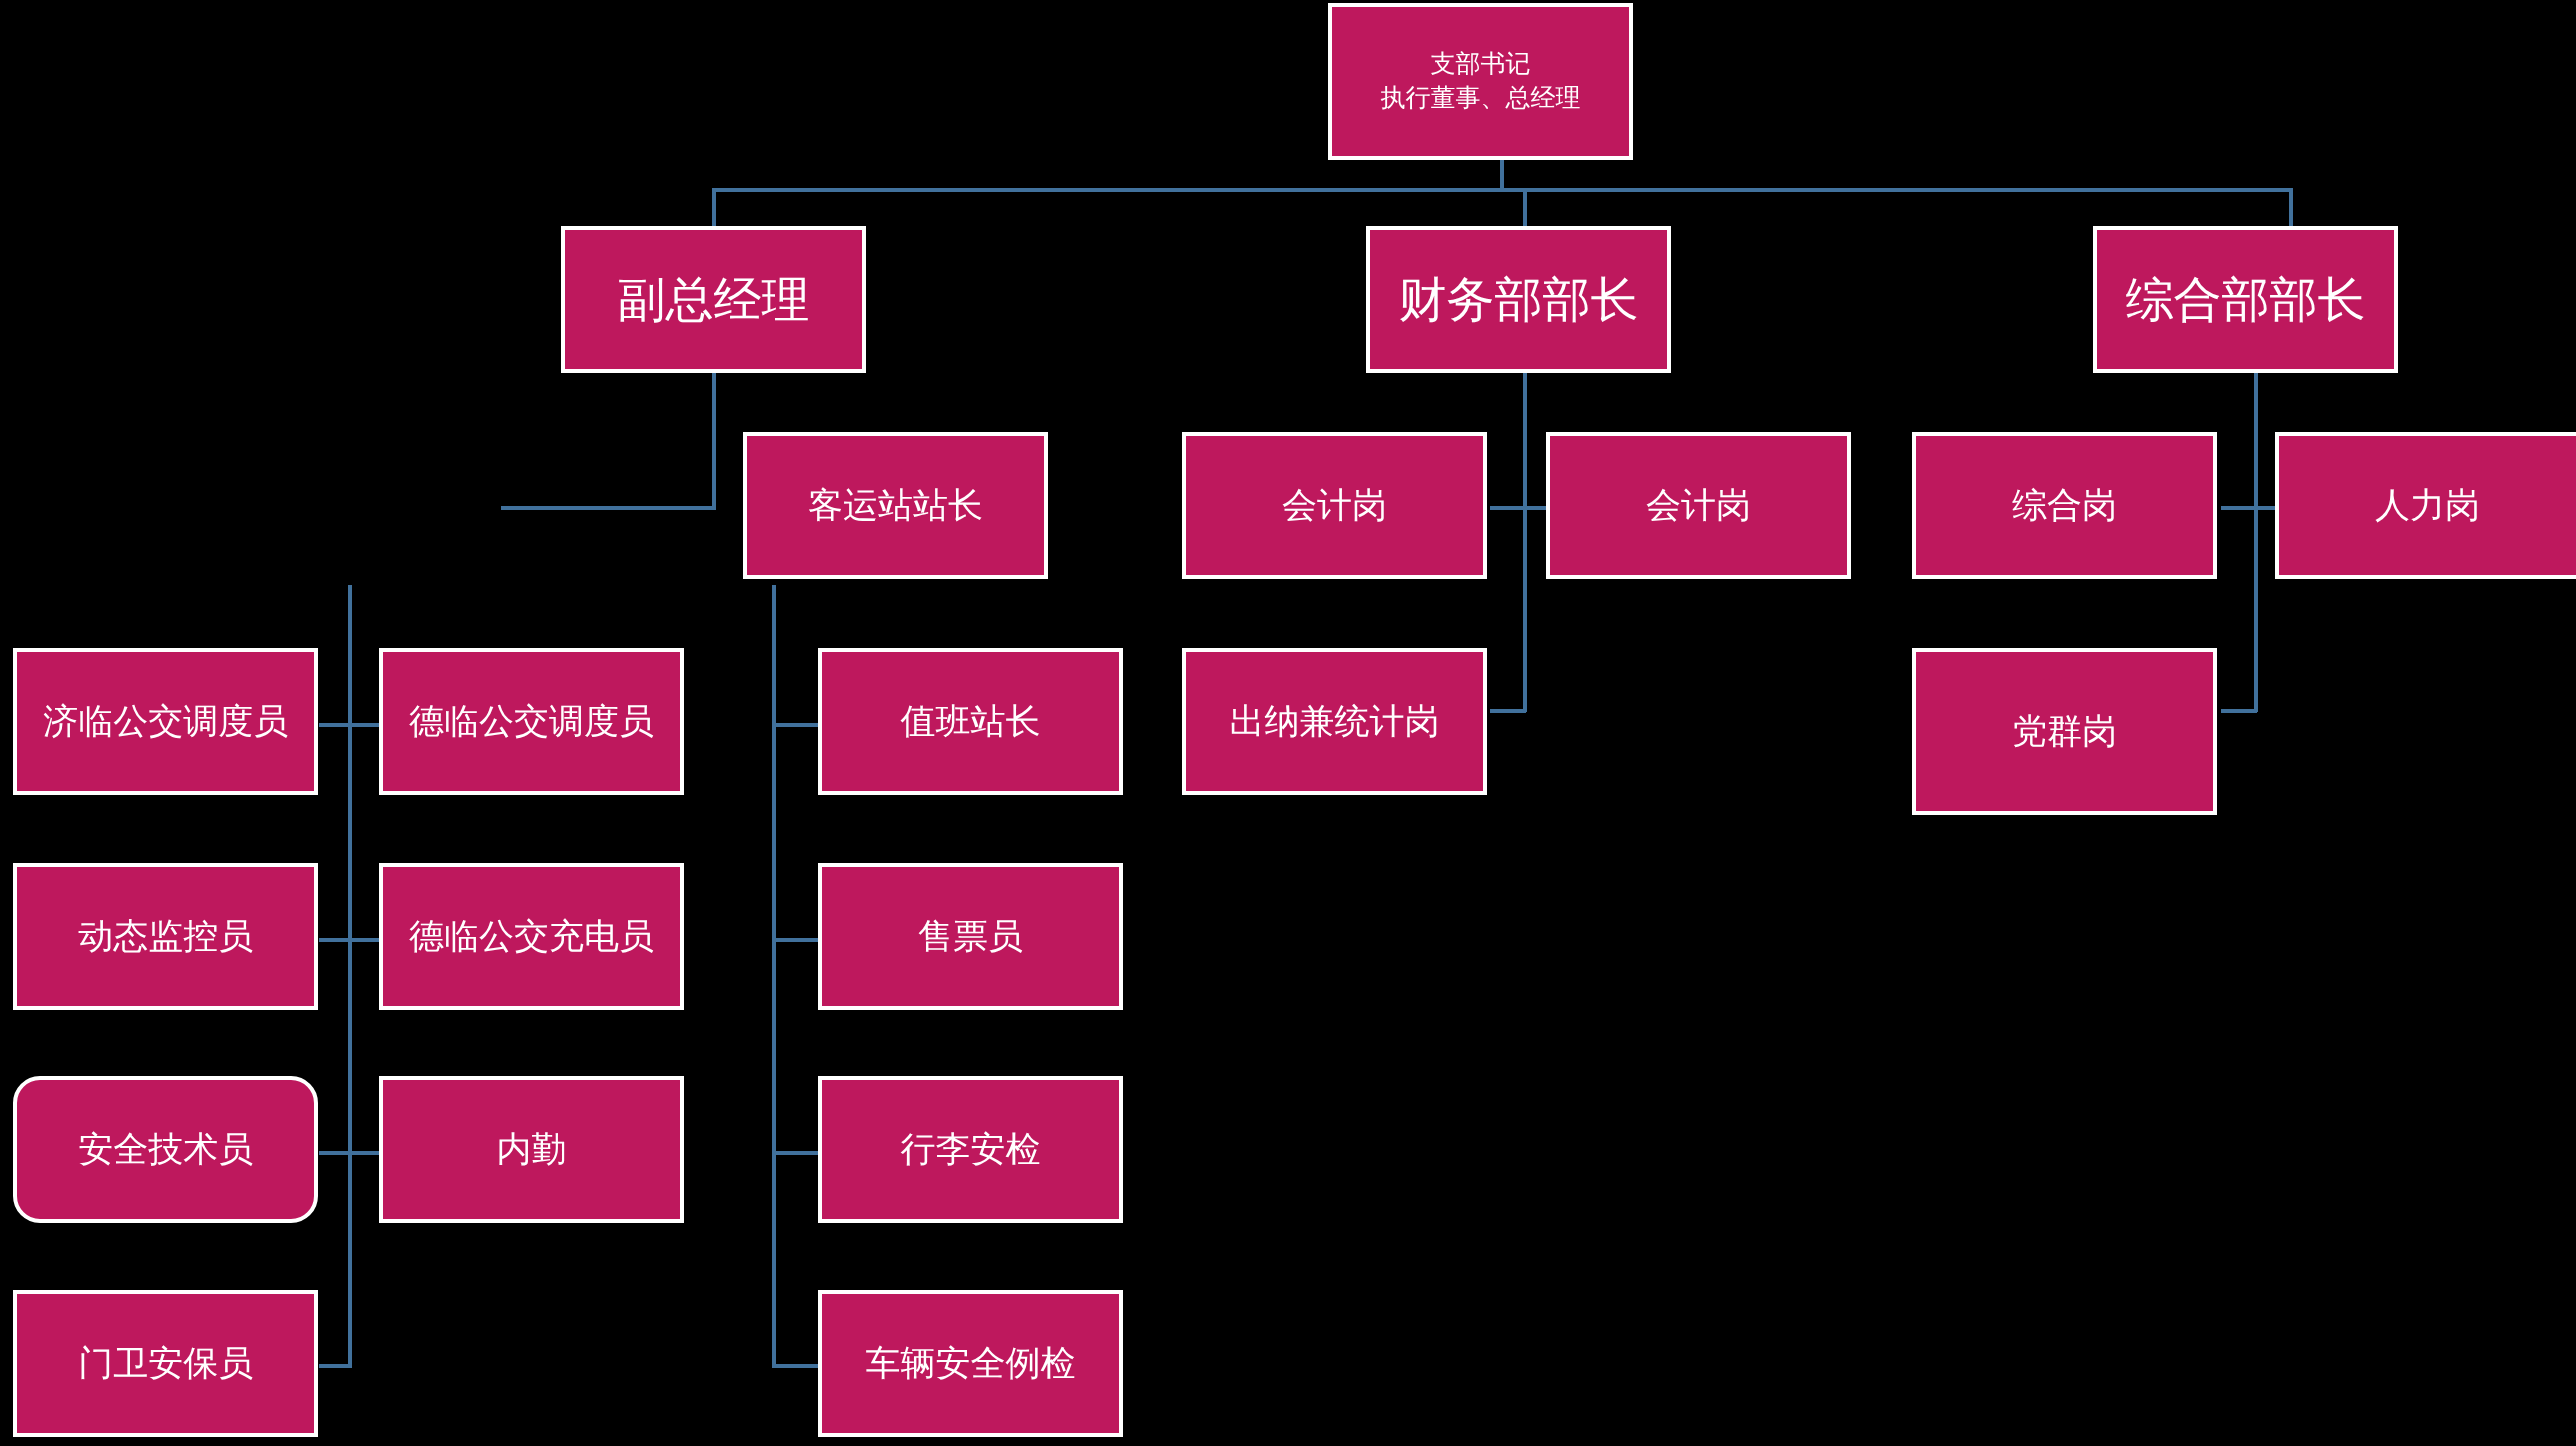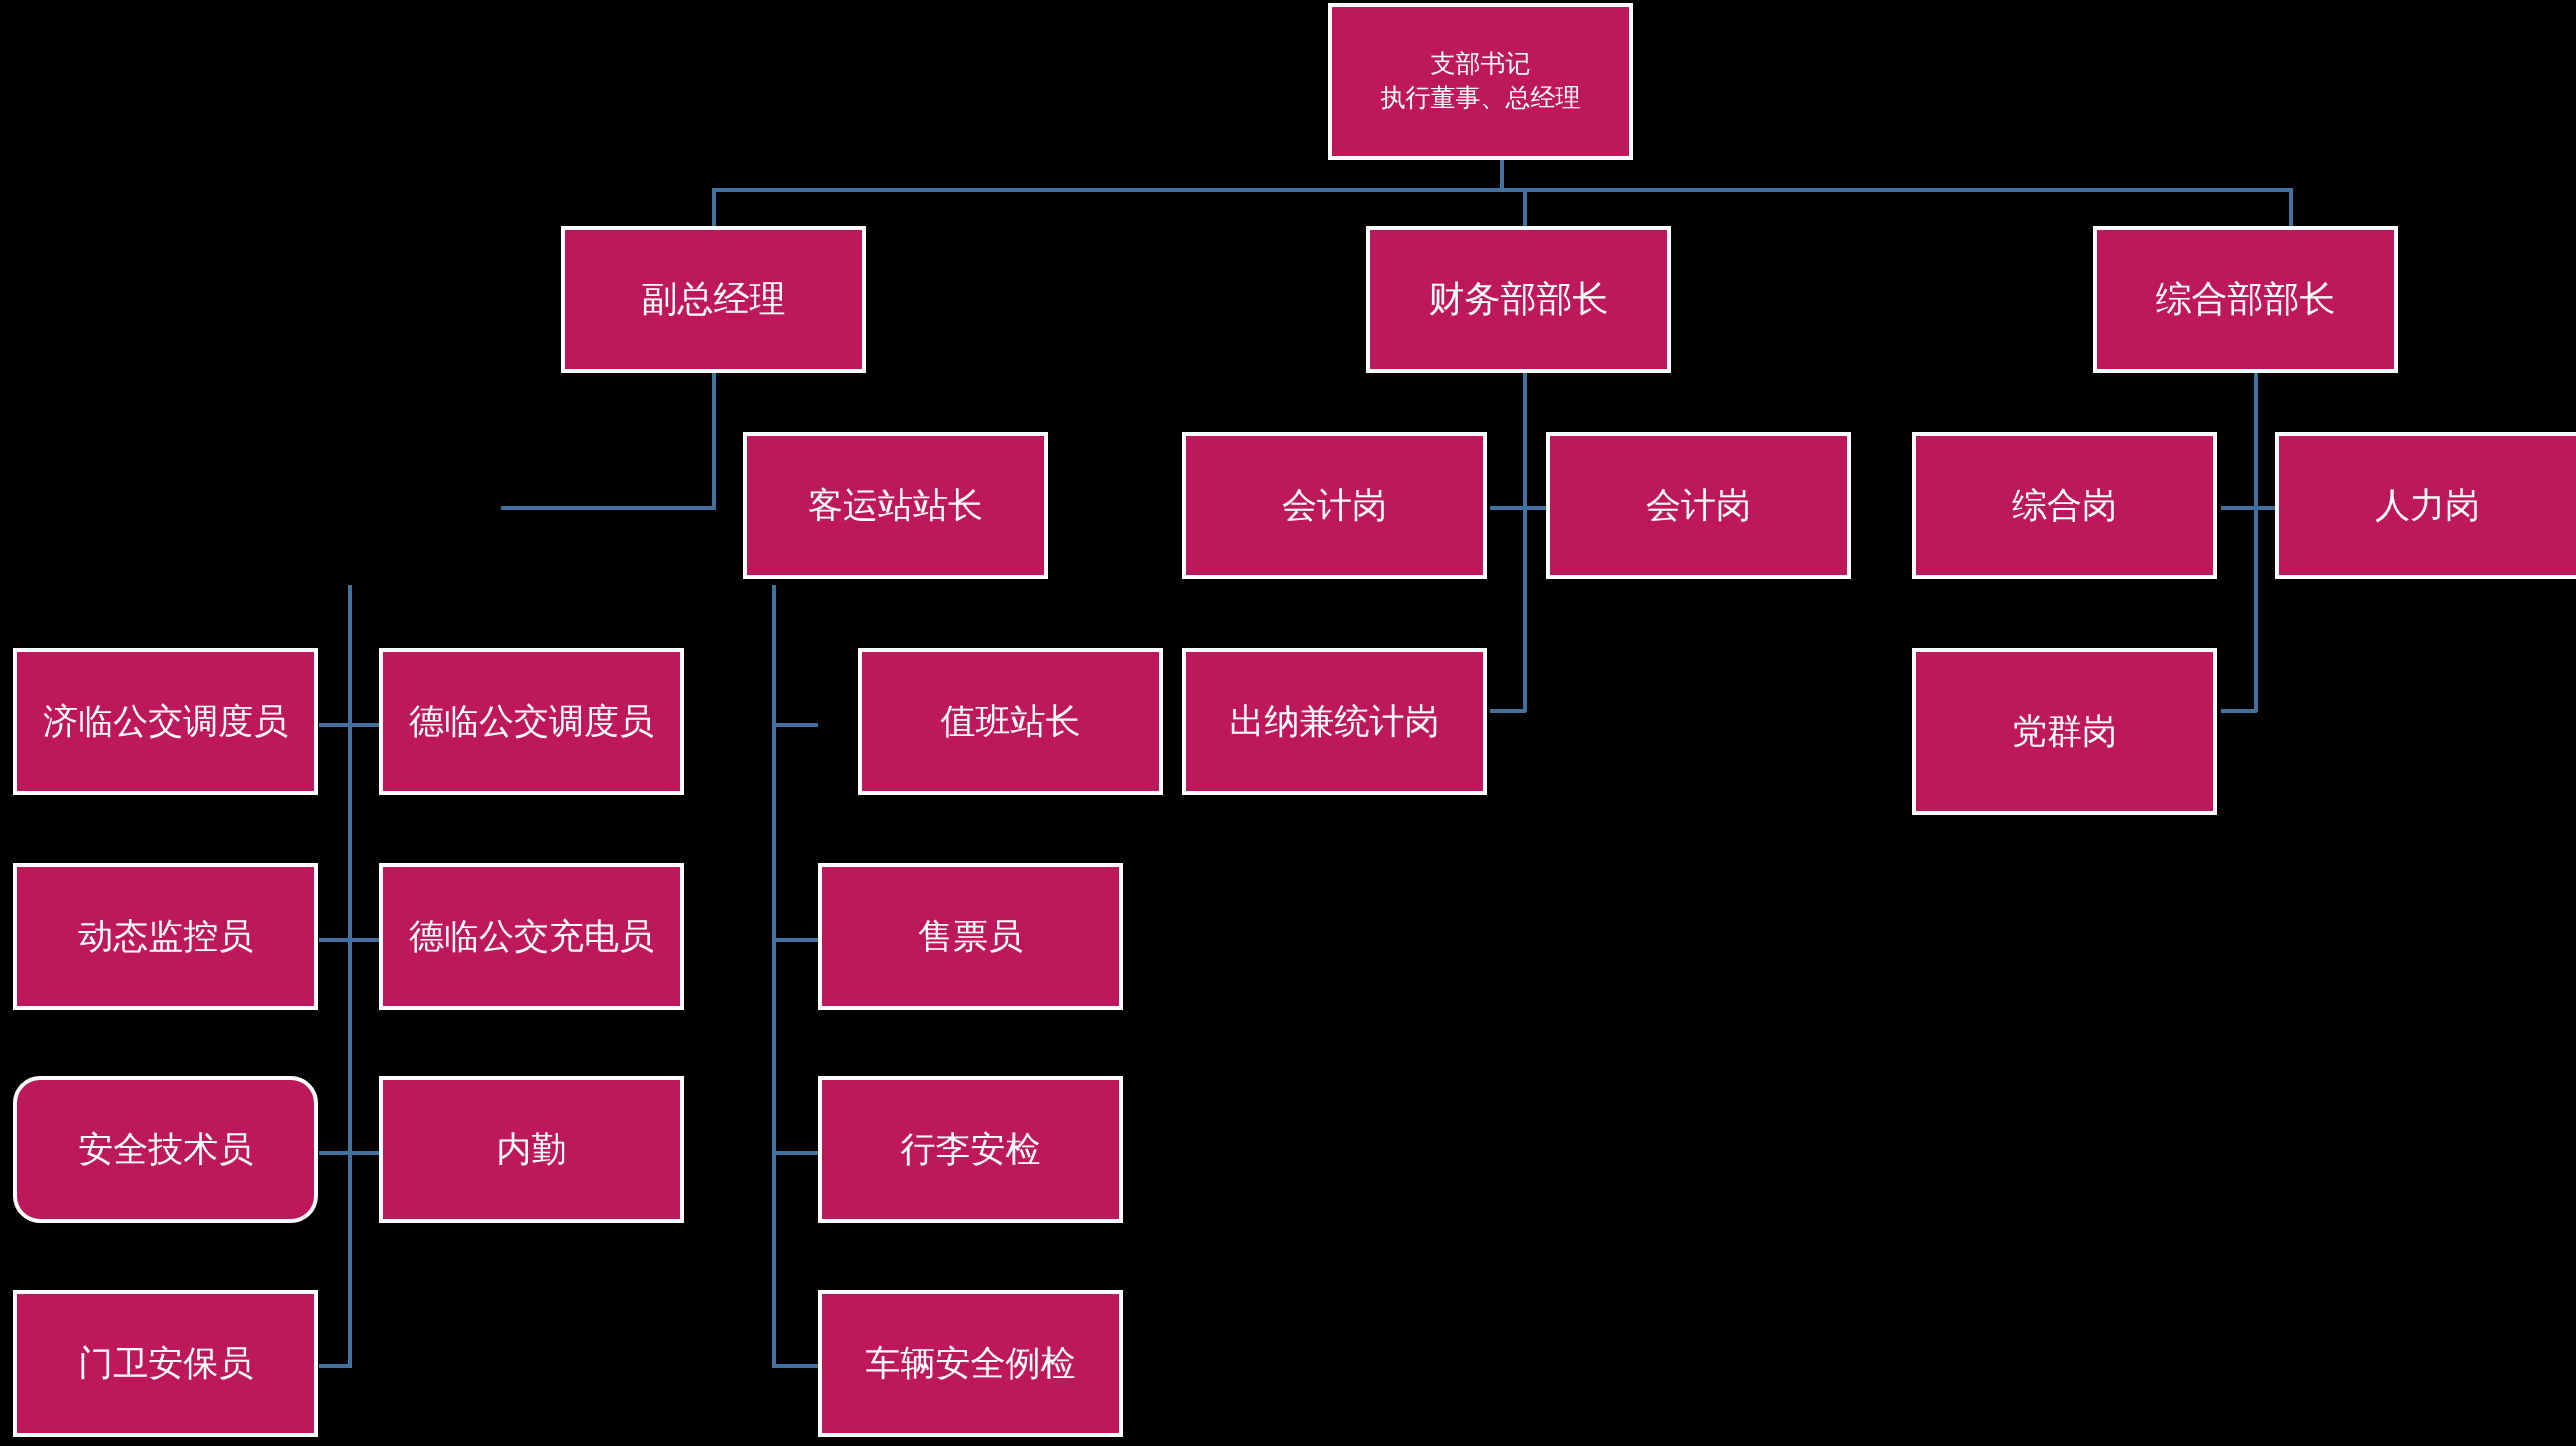--- a/index.html
+++ b/index.html
@@ -30,21 +30,21 @@
     z-index:3;
     padding:0 8.3px;
     word-break:break-all;
   }
   .node .label{
     display:block;
     width:100%;
     white-space:pre-line;
   }
   .fs-root{font-size:25px;}
-  .fs-lg{font-size:36px;}
+  .fs-lg{font-size:48px;}
   .fs-md{font-size:35px;}
   
   .conn{
     position:absolute;
     background:#41719c;
     z-index:1;
   }
   .conn.v{width:4.1px;}
   .conn.h{height:4.1px;}
 </style>
@@ -127,21 +127,21 @@
   </div>
 
   <div class="node fs-md" style="left:13.2px;top:648px;width:305px;height:147px;">
     <span class="label">济临公交调度员</span>
   </div>
 
   <div class="node fs-md" style="left:379px;top:648px;width:305px;height:147px;">
     <span class="label">德临公交调度员</span>
   </div>
 
-  <div class="node fs-md" style="left:818px;top:648px;width:305px;height:147px;margin-left:40px;">
+  <div class="node fs-md" style="left:818px;top:648px;width:305px;height:147px;">
     <span class="label">值班站长</span>
   </div>
 
   <div class="node fs-md" style="left:1182px;top:648px;width:305px;height:147px;">
     <span class="label">出纳兼统计岗</span>
   </div>
 
   <div class="node fs-md" style="left:1912px;top:648px;width:305px;height:167px;">
     <span class="label">党群岗</span>
   </div>

